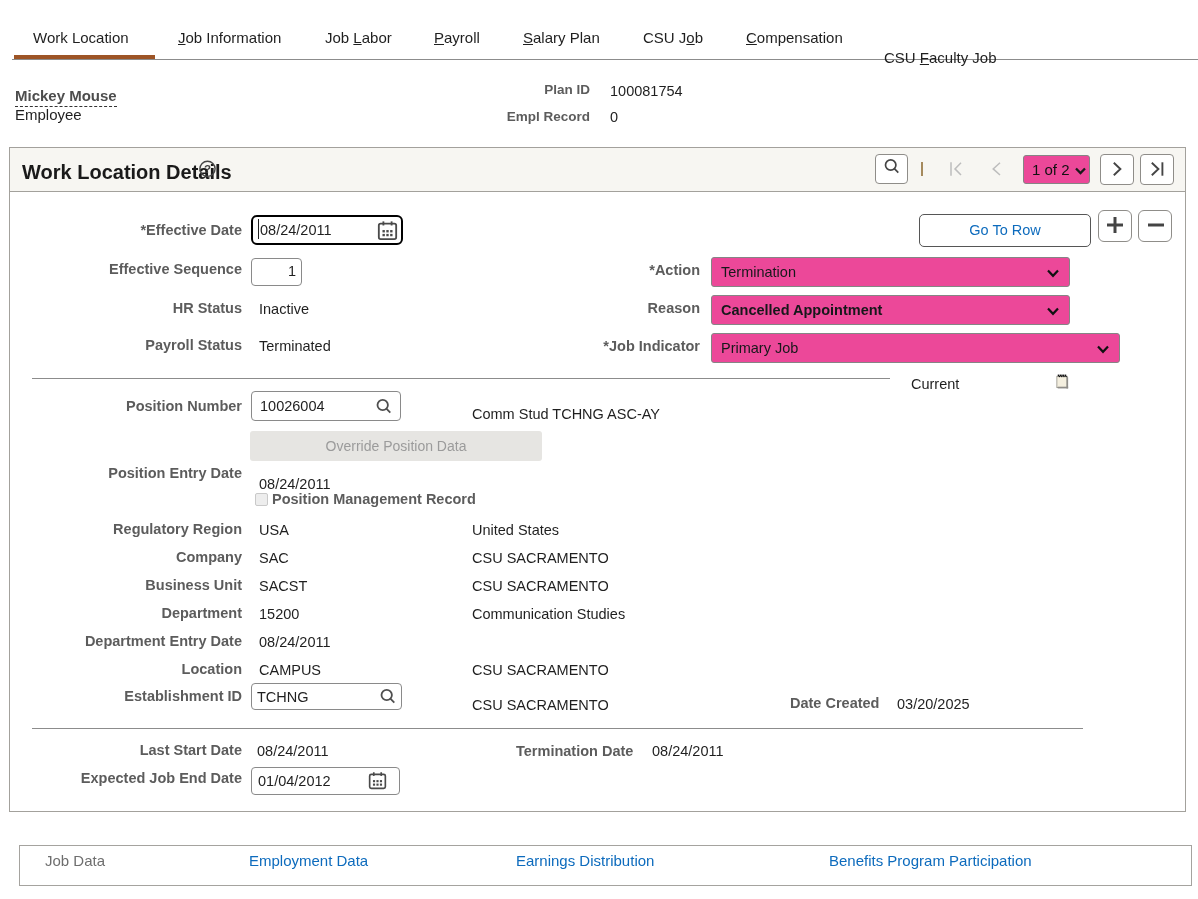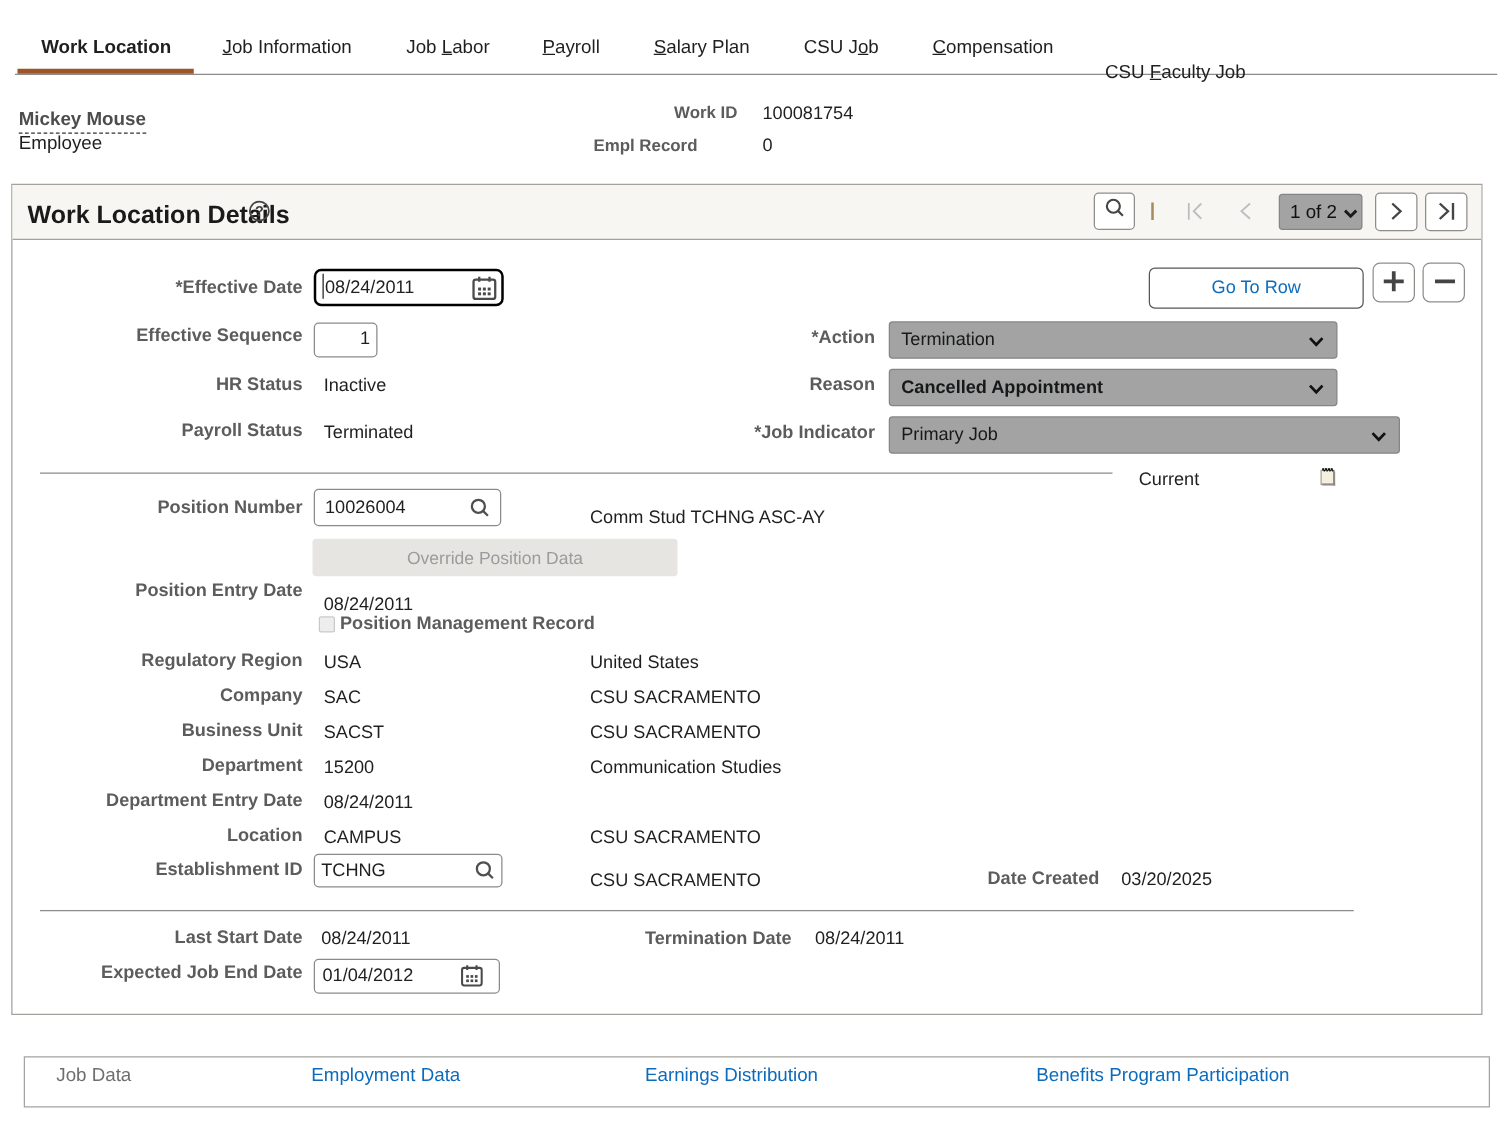--- a/index.html
+++ b/index.html
@@ -4,41 +4,41 @@
 <style>
 * { margin:0; padding:0; box-sizing:border-box; }
 html,body { width:1198px; height:899px; background:#fff; }
 body { font-family:"Liberation Sans", sans-serif; position:relative; overflow:hidden; }
 .abs { position:absolute; }
 .lbl { position:absolute; font-size:14.5px; font-weight:bold; color:#5c5c5c; text-align:right; white-space:nowrap; }
 .val { position:absolute; font-size:14.5px; color:#1f1f1f; white-space:nowrap; }
 .tab { position:absolute; font-size:15px; color:#1f1f1f; white-space:nowrap; }
 .btn { position:absolute; background:#fff; border:1px solid #8f8d89; border-radius:4px; }
 .inp { position:absolute; background:#fff; border:1px solid #8a8a8a; border-radius:4px; font-size:14px; color:#1f1f1f; }
-.sel { position:absolute; background:#a3a3a3; border:1px solid #858585; border-radius:3px; font-size:14.5px; color:#16181a; }
+.sel { position:absolute; background:#ec4899; border:1px solid #858585; border-radius:3px; font-size:14.5px; color:#16181a; }
 </style>
 </head>
 <body>
 
 <div class="abs" style="left:12px; right:0; top:59px; height:1px; background:#8c8c8c;"></div>
 <div class="abs" style="left:14px; top:54.8px; width:141px; height:4.6px; background:#9d5426;"></div>
-<div class="tab" style="left:33px; top:29px; font-weight:bold;">Work Location</div>
+<div class="tab" style="left:33px; top:29px; font-weight:normal;">Work Location</div>
 <div class="tab" style="left:178px; top:29px;"><u>J</u>ob Information</div>
 <div class="tab" style="left:325px; top:29px;">Job <u>L</u>abor</div>
 <div class="tab" style="left:434px; top:29px;"><u>P</u>ayroll</div>
 <div class="tab" style="left:523px; top:29px;"><u>S</u>alary Plan</div>
 <div class="tab" style="left:643px; top:29px;">CSU J<u>o</u>b</div>
 <div class="tab" style="left:746px; top:29px;"><u>C</u>ompensation</div>
 <div class="tab" style="left:884px; top:29px;margin-top:20px;">CSU <u>F</u>aculty Job</div>
 
 <div class="abs" style="left:15px; top:87px; font-size:15px; font-weight:bold; color:#4d4d4d; border-bottom:1px dashed #333; padding-bottom:2px;">Mickey Mouse</div>
 <div class="abs" style="left:15px; top:106px; font-size:15px; color:#1f1f1f;">Employee</div>
-<div class="lbl" style="right:608px; top:82px; font-size:13.5px;">Work ID</div>
+<div class="lbl" style="right:608px; top:82px; font-size:13.5px;">Plan ID</div>
 <div class="val" style="left:610px; top:83px;">100081754</div>
-<div class="lbl" style="right:640px; top:109px; font-size:13.5px;padding-left:48px;">Empl Record</div>
+<div class="lbl" style="right:608px; top:109px; font-size:13.5px;padding-left:48px;">Empl Record</div>
 <div class="val" style="left:610px; top:109px;">0</div>
 
 <div class="abs" style="left:9px; top:147px; width:1177px; height:665px; border:1px solid #a3a19c; background:#fff;"></div>
 <div class="abs" style="left:10px; top:148px; width:1175px; height:44px; background:#f7f6f2; border-bottom:1px solid #a3a19c;"></div>
 <div class="abs" style="left:22px; top:161px; font-size:20px; font-weight:bold; color:#1a1a1a;">Work Location Details</div>
 
 <svg class="abs" style="left:199px; top:160px;" width="18" height="18" viewBox="0 0 18 18">
   <circle cx="8.5" cy="8.8" r="7.6" fill="none" stroke="#454545" stroke-width="1.4"></circle>
   <text x="8.5" y="13" font-size="11.5" font-weight="bold" fill="#3f3f3f" text-anchor="middle" font-family="Liberation Sans">?</text>
 </svg>

